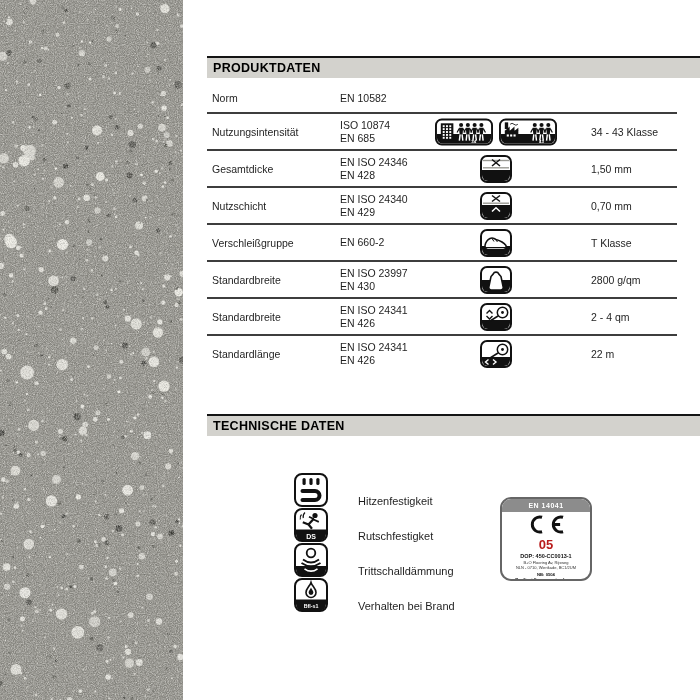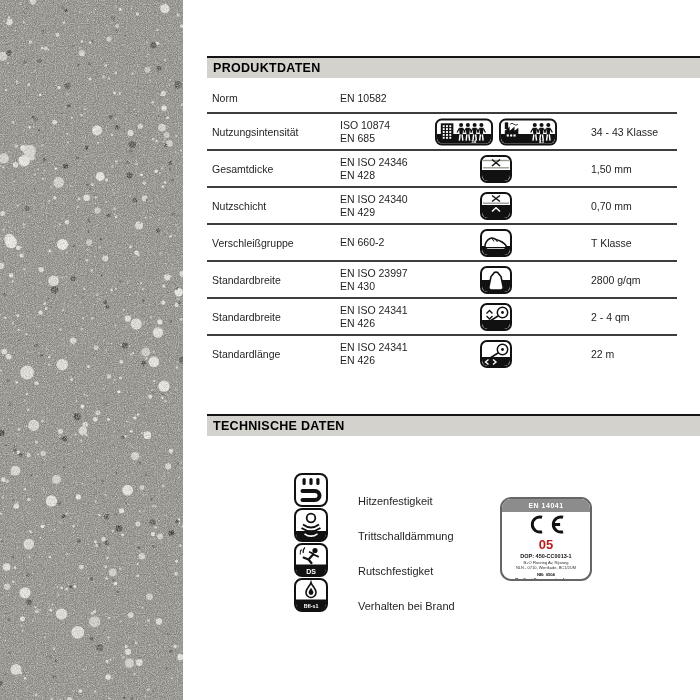--- a/index.html
+++ b/index.html
@@ -1502,41 +1502,41 @@
       <rect x="15.4" y="5" width="3.2" height="7" rx="1.6" fill="#111"></rect>
       <rect x="22.3" y="5" width="3.2" height="7" rx="1.6" fill="#111"></rect>
       <path d="M8.5 18 H21 A4.5 4.5 0 0 1 21 27 H8.5" stroke="#111" stroke-width="4" fill="none" stroke-linecap="round"></path>
     </svg>
     <div class="tlabel">Hitzenfestigkeit</div>
   </div>
 
   <div class="titem">
     <svg width="34" height="34" viewBox="0 0 34 34">
       <rect x="1" y="1" width="32" height="32" rx="7" fill="#fff" stroke="#111" stroke-width="2"></rect>
-      <circle cx="17" cy="10" r="4.3" fill="#fff" stroke="#111" stroke-width="1.8"></circle>
-      <path d="M9 16.5 Q17 22.5 25 16.5" stroke="#111" stroke-width="1.8" fill="none"></path>
-      <path d="M7.5 20 Q17 26.5 26.5 20" stroke="#111" stroke-width="1.8" fill="none"></path>
-      <path d="M2 23 H32 V26 A7 7 0 0 1 25 33 H9 A7 7 0 0 1 2 26 Z" fill="#111"></path>
-      <path d="M10.5 25.8 Q17 30.5 23.5 25.8" stroke="#fff" stroke-width="1.6" fill="none"></path>
-    </svg>
-    <div class="tlabel">Trittschalldämmung</div>
-  </div>
-
-  <div class="titem">
-    <svg width="34" height="34" viewBox="0 0 34 34">
-      <rect x="1" y="1" width="32" height="32" rx="7" fill="#fff" stroke="#111" stroke-width="2"></rect>
       <path d="M2 21.5 H32 V26 A7 7 0 0 1 25 33 H9 A7 7 0 0 1 2 26 Z" fill="#111"></path>
       <path d="M7.5 6.5 q-2 2 -1.2 5 M11 4.5 q-2.4 2.2 -1.8 5.6" stroke="#111" stroke-width="1.1" fill="none"></path>
       <circle cx="21" cy="7.5" r="2.6" fill="#111"></circle>
       <path d="M20 10.5 L14.5 16.5" stroke="#111" stroke-width="2.2"></path>
       <path d="M19.5 11.5 L24.8 13.8 M19.8 11 L15 8.8" stroke="#111" stroke-width="1.8"></path>
       <path d="M14.5 16.5 L8.8 14.2 M14.5 16.5 L18 20.8" stroke="#111" stroke-width="2.2"></path>
       <text x="17" y="30.5" font-size="7" font-weight="bold" fill="#fff" text-anchor="middle">DS</text>
     </svg>
     <div class="tlabel">Rutschfestigket</div>
+  </div>
+
+  <div class="titem">
+    <svg width="34" height="34" viewBox="0 0 34 34">
+      <rect x="1" y="1" width="32" height="32" rx="7" fill="#fff" stroke="#111" stroke-width="2"></rect>
+      <circle cx="17" cy="10" r="4.3" fill="#fff" stroke="#111" stroke-width="1.8"></circle>
+      <path d="M9 16.5 Q17 22.5 25 16.5" stroke="#111" stroke-width="1.8" fill="none"></path>
+      <path d="M7.5 20 Q17 26.5 26.5 20" stroke="#111" stroke-width="1.8" fill="none"></path>
+      <path d="M2 23 H32 V26 A7 7 0 0 1 25 33 H9 A7 7 0 0 1 2 26 Z" fill="#111"></path>
+      <path d="M10.5 25.8 Q17 30.5 23.5 25.8" stroke="#fff" stroke-width="1.6" fill="none"></path>
+    </svg>
+    <div class="tlabel">Trittschalldämmung</div>
   </div>
 
   <div class="titem">
     <svg width="34" height="34" viewBox="0 0 34 34">
       <rect x="1" y="1" width="32" height="32" rx="7" fill="#fff" stroke="#111" stroke-width="2"></rect>
       <path d="M2 21.5 H32 V26 A7 7 0 0 1 25 33 H9 A7 7 0 0 1 2 26 Z" fill="#111"></path>
       <path d="M17 4.5 C16 8 12 10.5 12 14.5 A5 5 0 0 0 22 14.5 C22 10.5 18 8 17 4.5 Z" fill="#fff" stroke="#111" stroke-width="1.6"></path>
       <path d="M17 9.5 C16.5 11.5 14.6 12.4 14.6 14.6 A2.4 2.4 0 0 0 19.4 14.6 C19.4 12.4 17.5 11.5 17 9.5 Z" fill="#111"></path>
       <text x="17" y="29.8" font-size="5.3" font-weight="bold" fill="#fff" text-anchor="middle">Bfl-s1</text>
     </svg>

